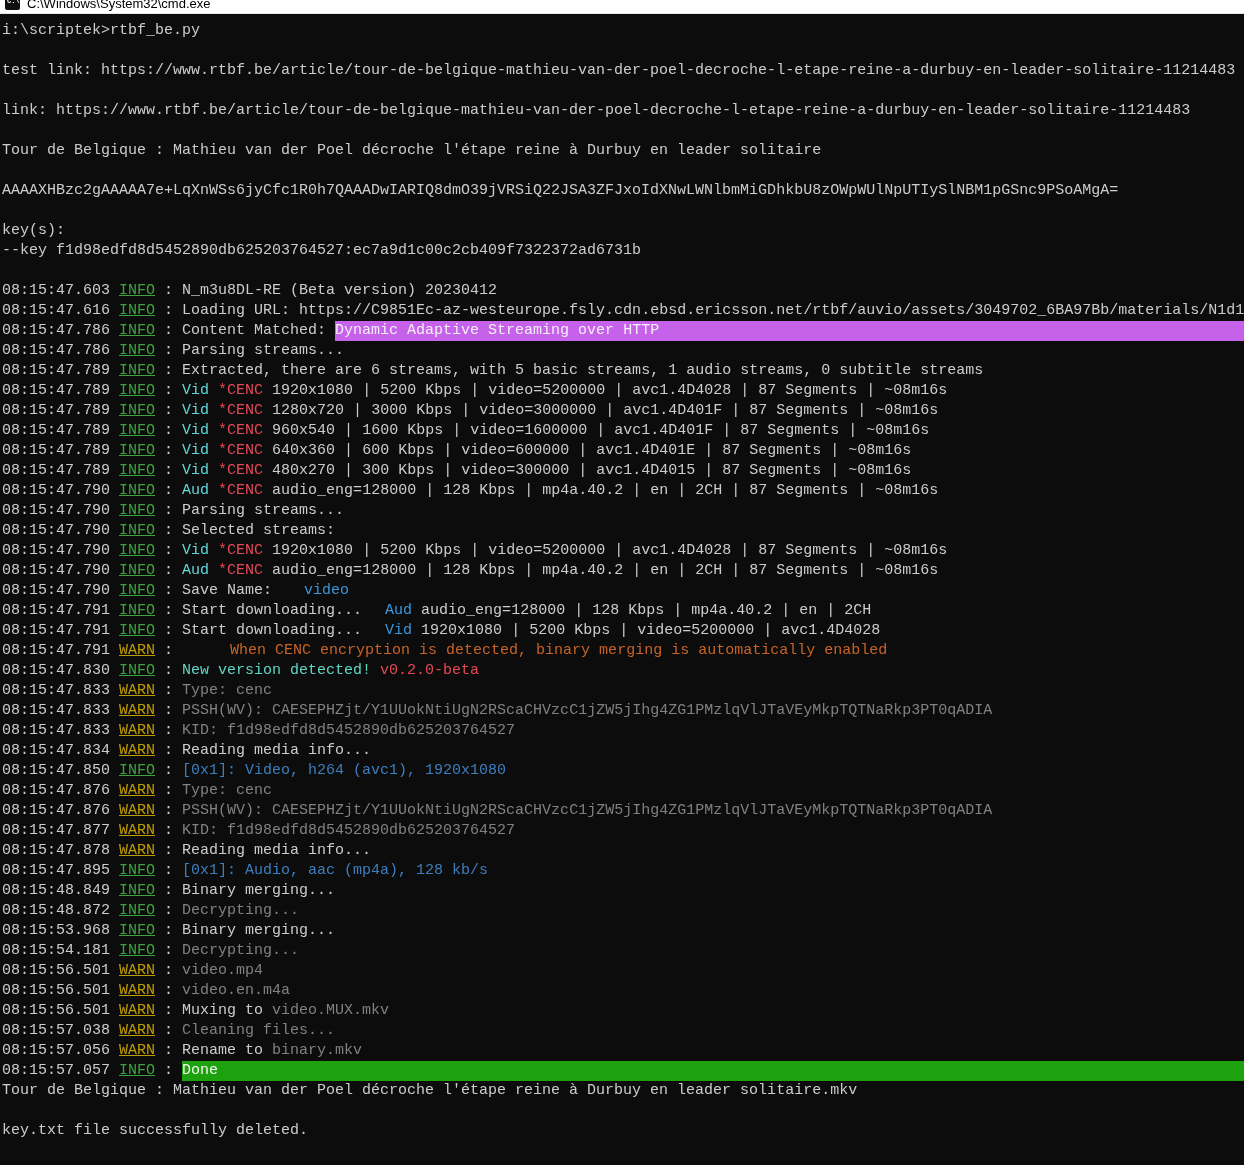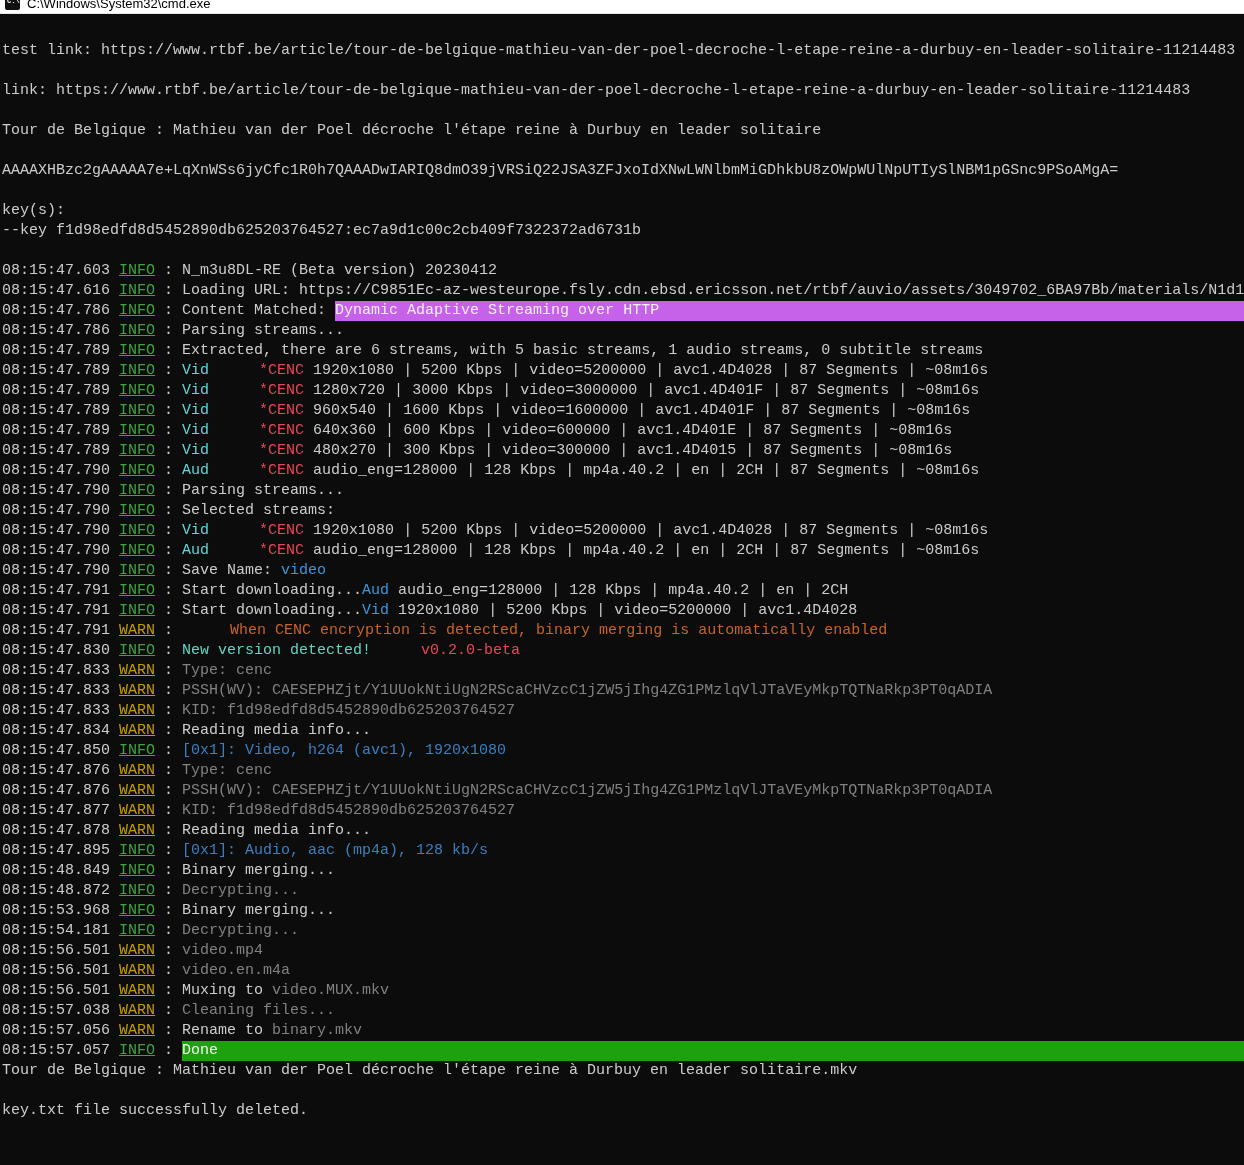--- a/index.html
+++ b/index.html
@@ -32,40 +32,43 @@
     font:15px/20px "Liberation Mono","DejaVu Sans Mono",monospace;
     color:var(--d);
     cursor:text;
   }
   .line{display:flex;height:20px;overflow:hidden;}
   .seg{white-space:pre;flex:0 0 auto;}
   .c-d{color:var(--d);}
   .c-info{color:var(--info);text-decoration:underline;}
   .c-warn{color:var(--warn);text-decoration:underline;}
   .c-cyan{color:var(--cyan);}
-  .c-red{color:var(--red);margin-left:41px;}
-  .c-blue{color:var(--blue);}
+  .c-red{color:var(--red);}
+  .c-blue{color:var(--blue);margin-left:23px;}
   .c-steel{color:var(--steel);}
   .c-teal{color:var(--teal);}
   .c-orange{color:var(--orange);margin-left:48px;}
   .c-gray{color:var(--gray);}
   .c-hlm{background:var(--hlm);color:#f5f0f7;flex:1 0 auto;}
   .c-hlg{background:var(--hlg);color:#f5f7f0;flex:1 0 auto;}
 </style>
 </head>
 <body>
 
 <div class="titlebar">
   <div class="titlebar-inner">
     <span class="cmd-icon">C:\</span>
     <span class="title-text">C:\Windows\System32\cmd.exe</span>
   </div>
 </div>
 
 <div class="terminal" id="terminal">
+    <div class="line">
+      <span class="seg c-d">i:\scriptek&gt;rtbf_be.py</span>
+    </div>
     <div class="line"></div>
     <div class="line">
       <span class="seg c-d">test link: https://www.rtbf.be/article/tour-de-belgique-mathieu-van-der-poel-decroche-l-etape-reine-a-durbuy-en-leader-solitaire-11214483</span>
     </div>
     <div class="line"></div>
     <div class="line">
       <span class="seg c-d">link: https://www.rtbf.be/article/tour-de-belgique-mathieu-van-der-poel-decroche-l-etape-reine-a-durbuy-en-leader-solitaire-11214483</span>
     </div>
     <div class="line"></div>
     <div class="line">

